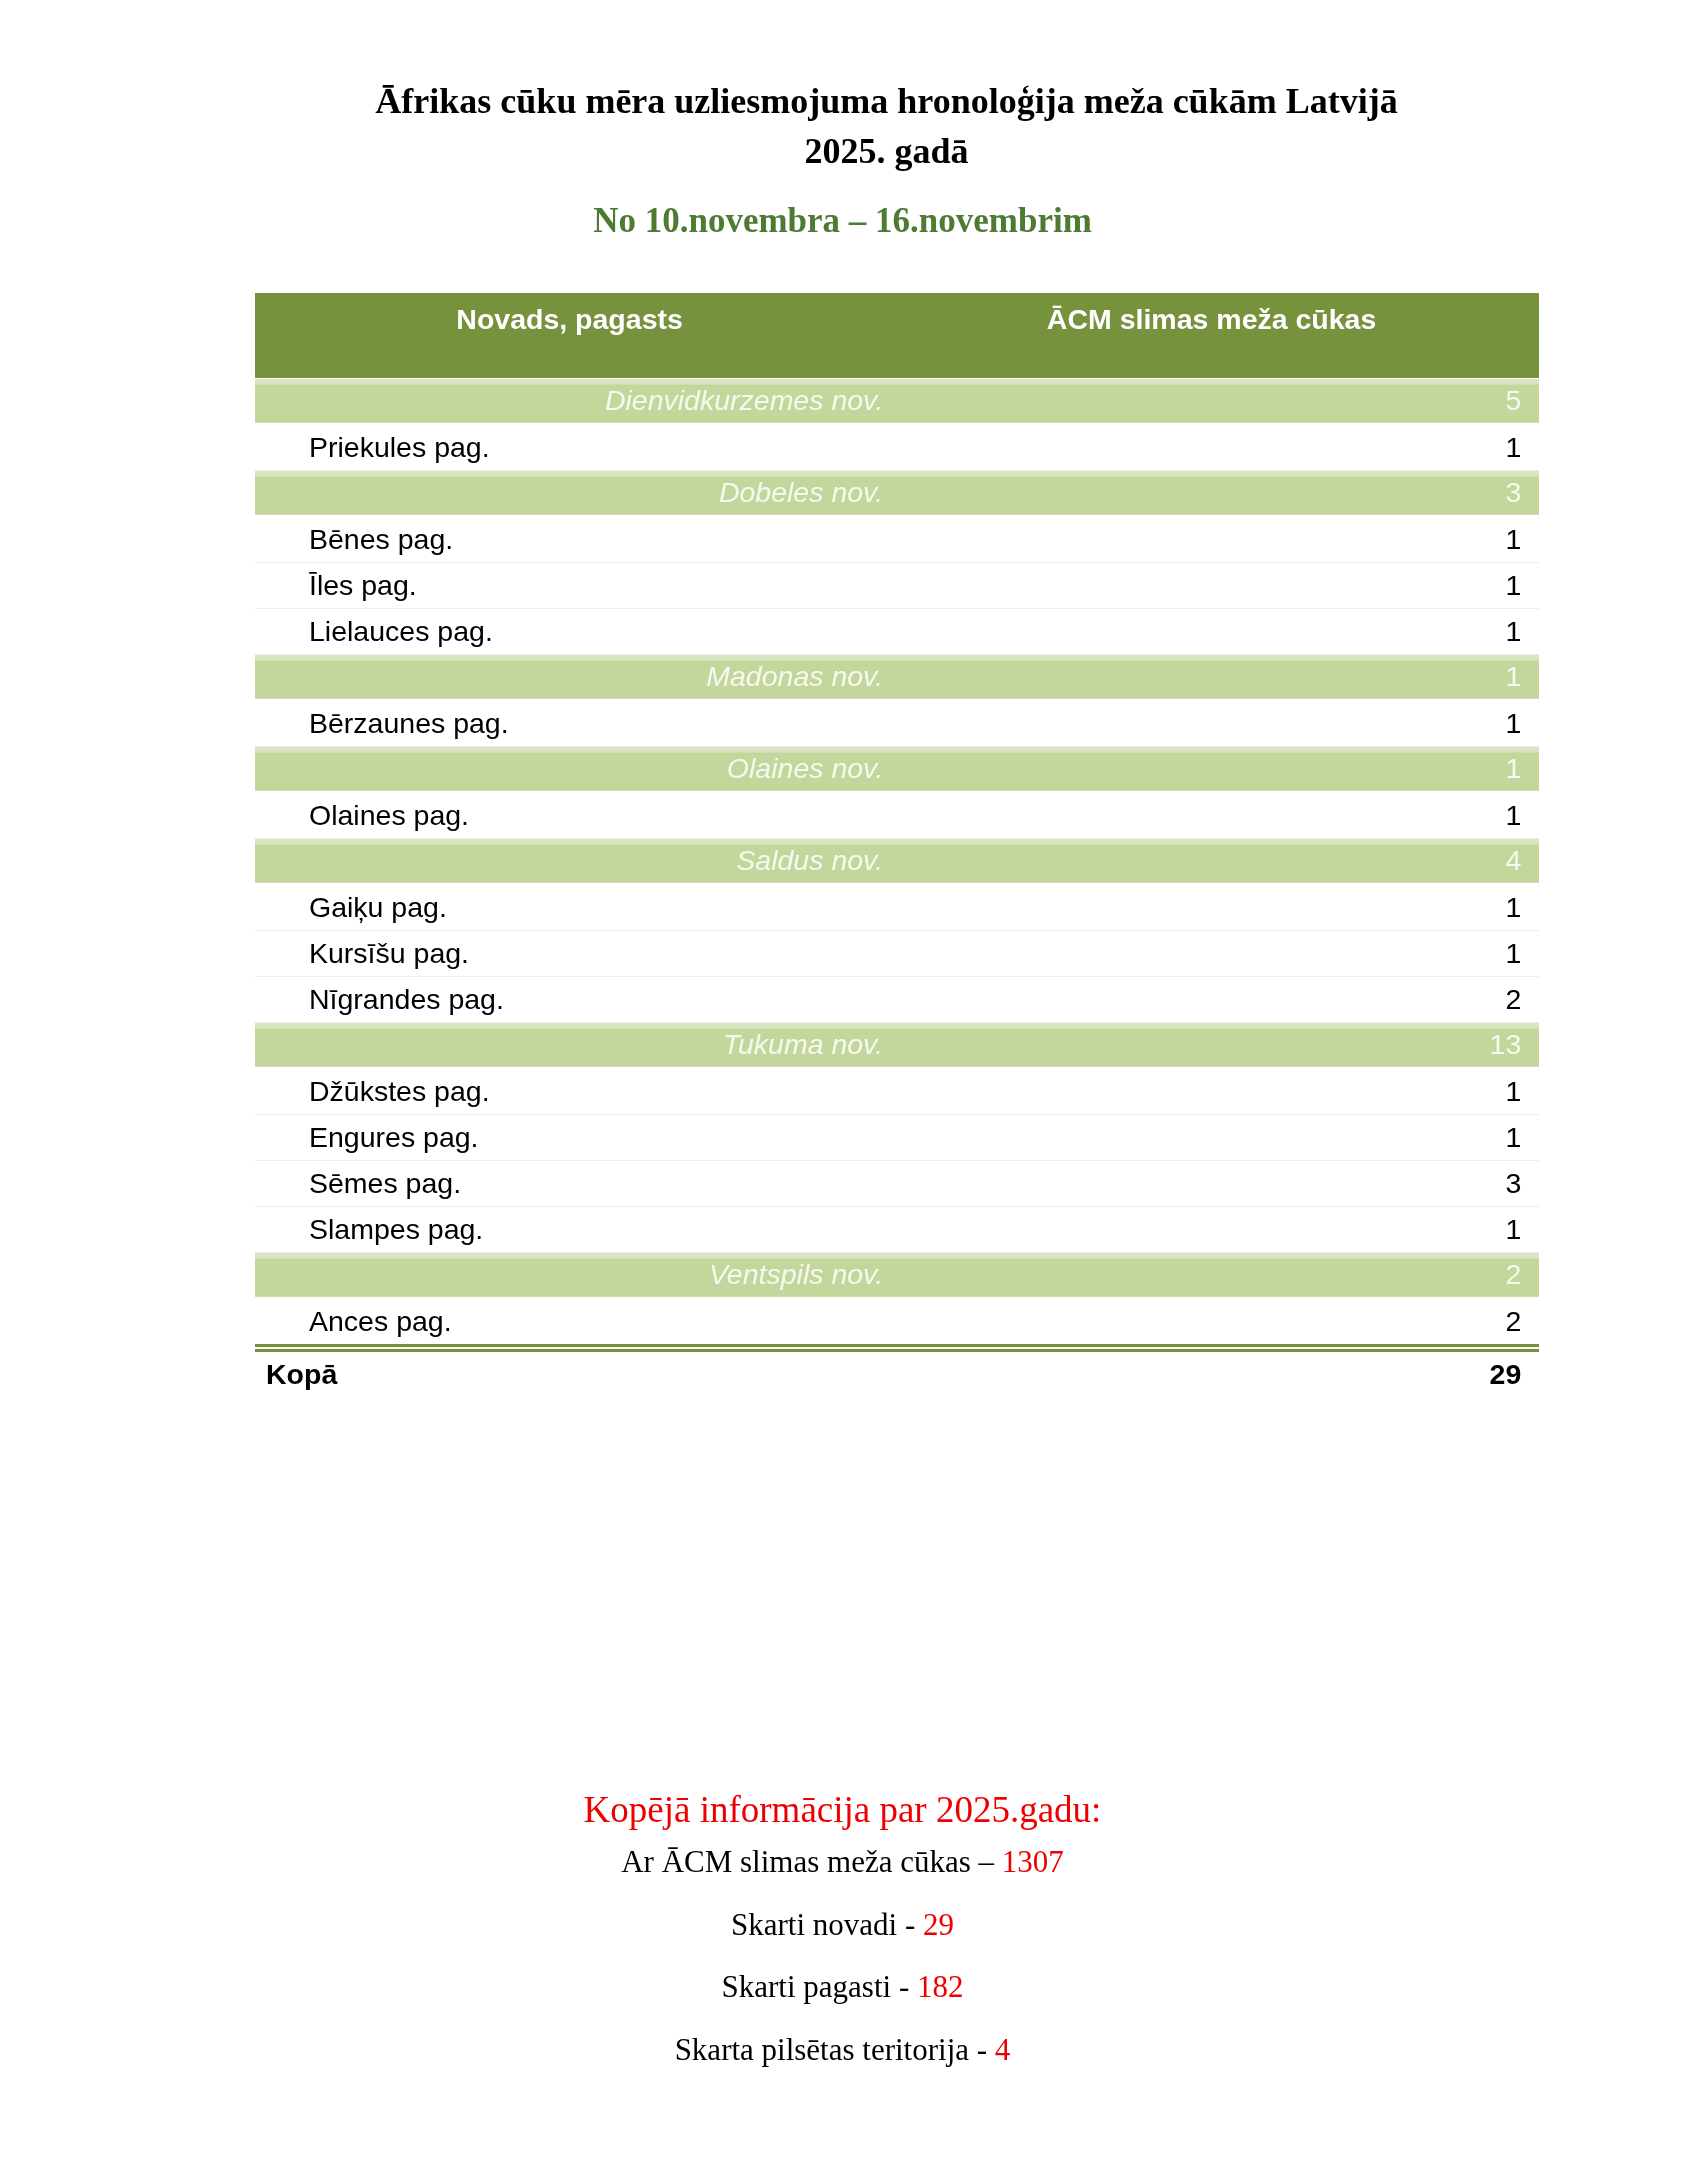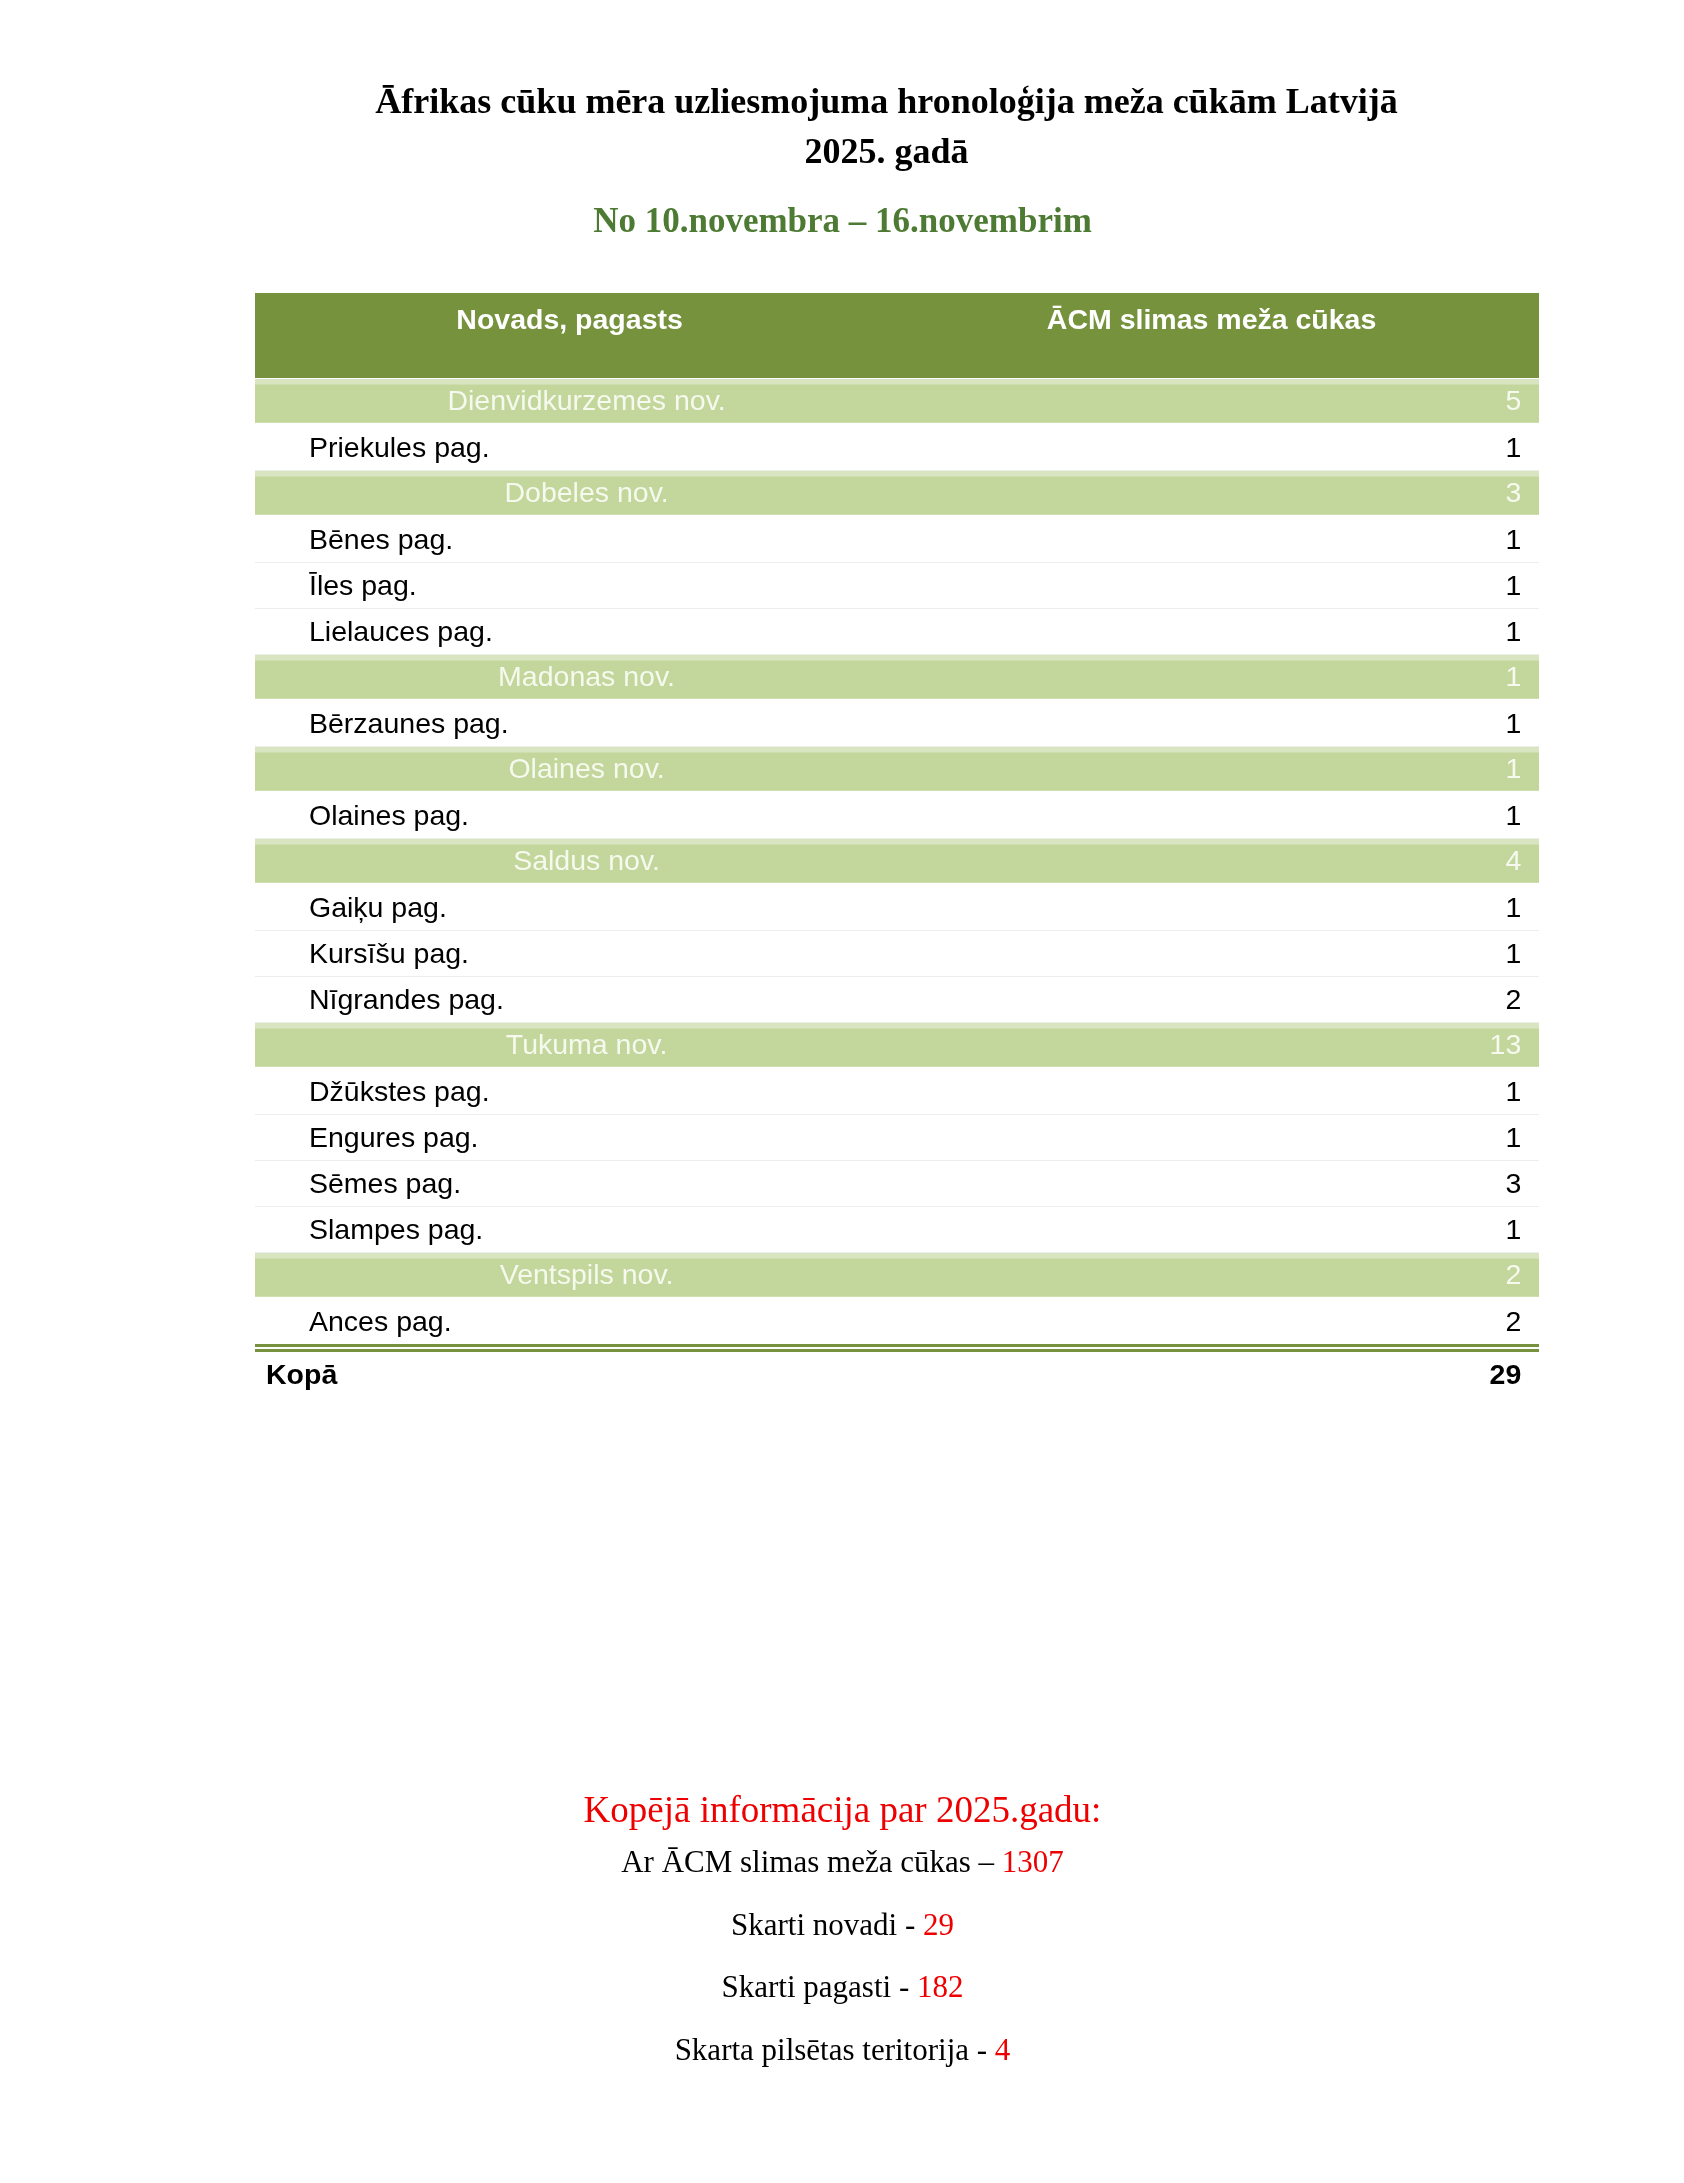--- a/index.html
+++ b/index.html
@@ -39,21 +39,21 @@
     vertical-align: top; padding-top: 9.5px;
     text-align: center; font-weight: bold;
     color: #ffffff;
     border-bottom: 1.4px solid #ffffff;
   }
 
   tr.novads td {
     height: 42px; color: #f6f9ee;
     border-bottom: 2px solid #ffffff;
   }
-  tr.novads td.label { padding-left: 35px; text-align: center; }
+  tr.novads td.label { padding-left: 35px; text-align: right; font-style: italic; }
 
   tr.pagasts td {
     background: #ffffff; color: #000000;
     height: 43px; border-bottom: 1.4px solid #ededed;
   }
   tr.pagasts td.label { padding-left: 54px; text-align: left; }
 
   td.value { text-align: right; padding-right: 17.7px; }
 
   tr.total td {

